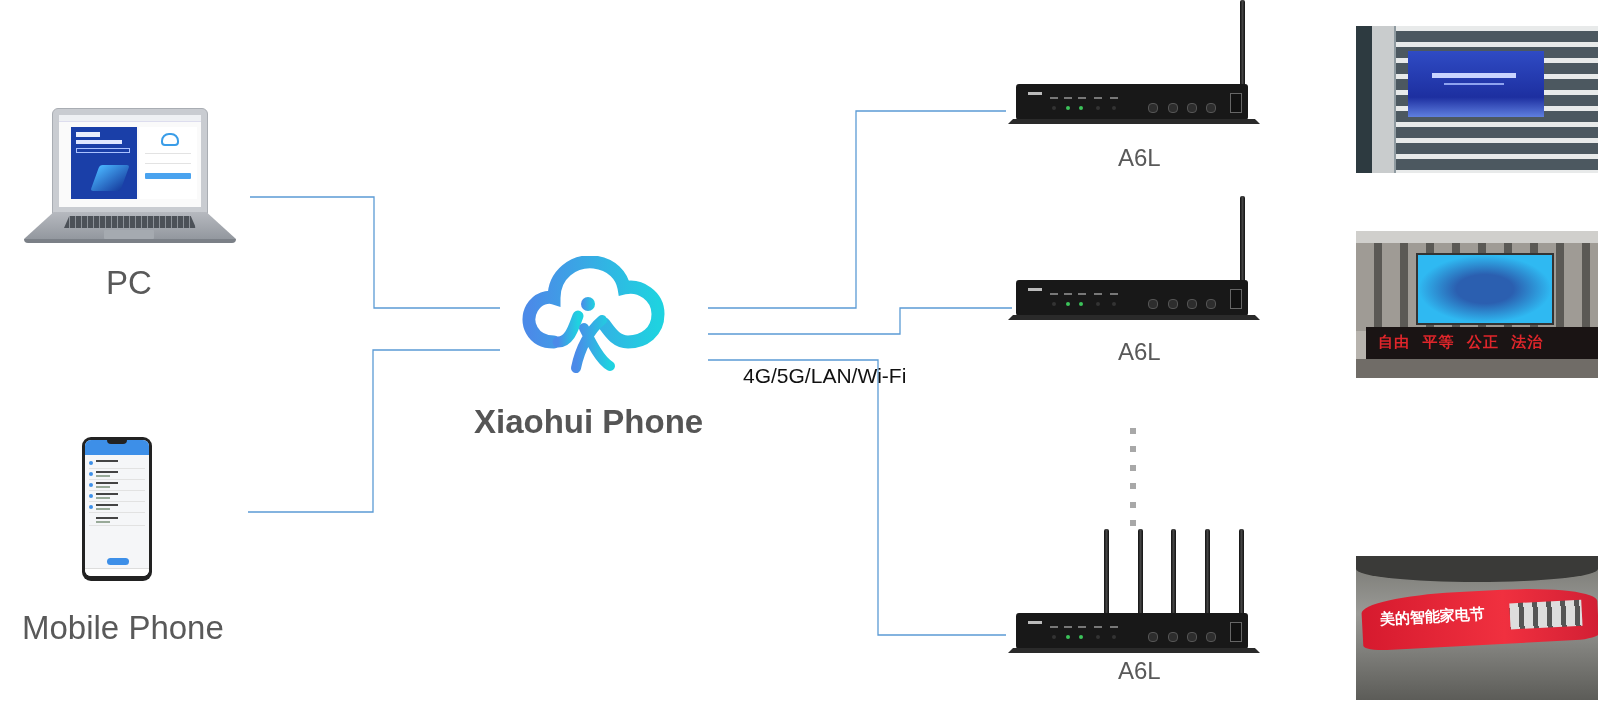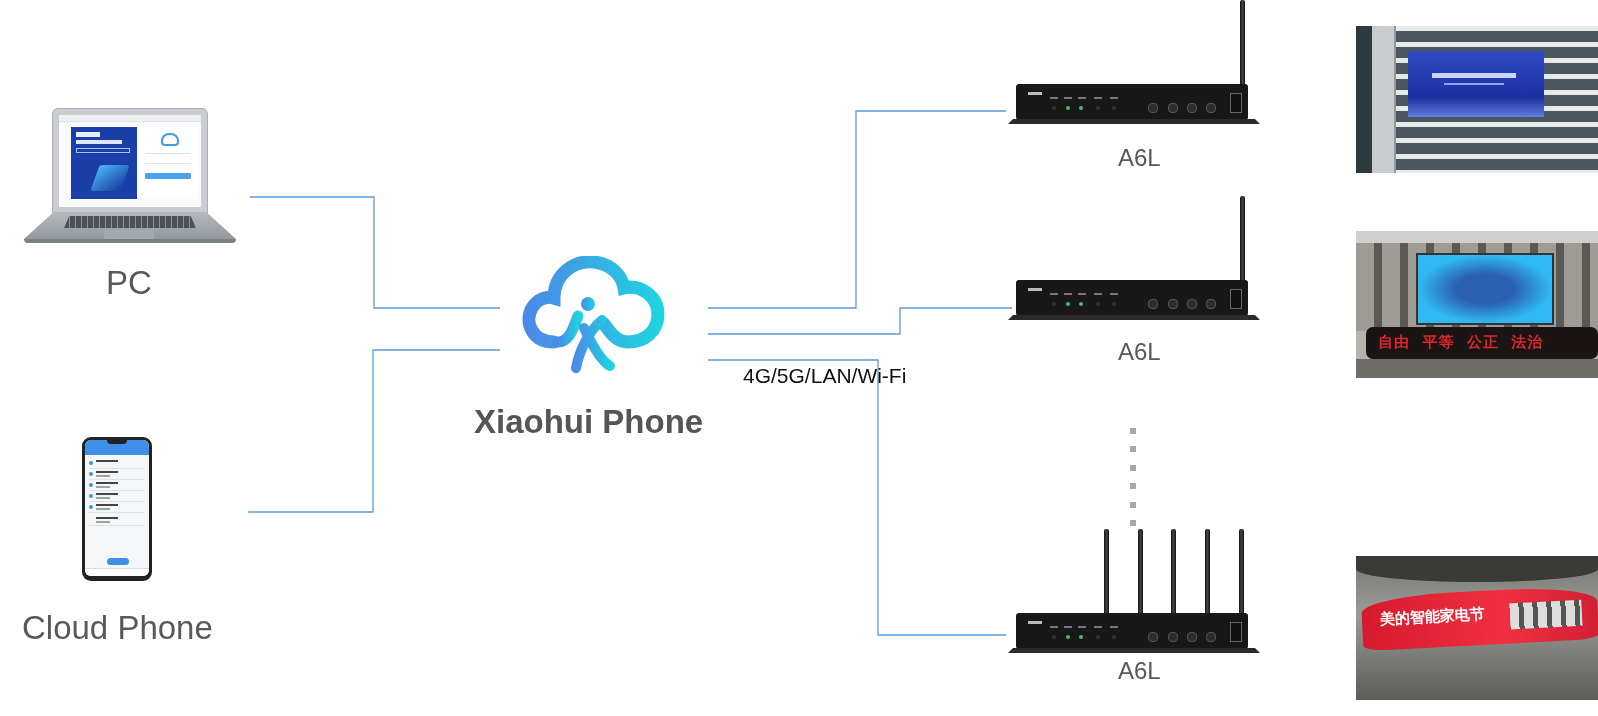--- a/index.html
+++ b/index.html
@@ -128,21 +128,21 @@
         <div class="ln2"></div>
       </div>
     <div class="row" style="top:76px">
         <div class="ln"></div>
         <div class="ln2"></div>
       </div>
     <div class="pbtn"></div>
     <div class="tabs"></div>
   </div>
 </div>
-<div class="label" style="left:22px;top:609px;font-size:33px;">Cloud Phone</div>
+<div class="label" style="left:22px;top:609px;font-size:33px;">Mobile Phone</div>
 
 <svg class="abs cloud" viewBox="0 0 148 120">
   <defs>
     <linearGradient id="cg" x1="0" y1="0" x2="1" y2="0">
       <stop offset="0" stop-color="#4b8ae8"></stop>
       <stop offset="1" stop-color="#1fd2e0"></stop>
     </linearGradient>
   </defs>
   <path d="M36,86 C14,86 6,66 14,52 C20,42 30,40 36,42 C36,18 56,4 76,6 C94,8 104,20 106,32 C122,28 140,40 140,58 C140,76 126,86 110,86 C98,86 92,76 86,68" fill="none" stroke="url(#cg)" stroke-width="13" stroke-linecap="round"></path>
   <path d="M40,86 C52,86 56,70 60,60" fill="none" stroke="url(#cg)" stroke-width="11" stroke-linecap="round"></path>
@@ -243,21 +243,21 @@
   <div class="abs" style="left:52px;top:25px;width:136px;height:66px;background:linear-gradient(180deg,#2f4bc4,#1d2fa0 70%,#5f7fe0);">
     <div class="abs" style="left:24px;top:22px;width:84px;height:5px;background:#c9d4ff;"></div>
     <div class="abs" style="left:36px;top:32px;width:60px;height:2px;background:#8ea3ef;"></div>
   </div>
 </div>
 
 <div class="photo" style="top:231px;height:147px;background:#b7b3ad;">
   <div class="abs" style="left:0;top:0;width:242px;height:100px;background:repeating-linear-gradient(90deg,#9f9b95 0 18px,#5b5955 18px 26px);"></div>
   <div class="abs" style="left:0;top:0;width:242px;height:12px;background:#d0cfcc;"></div>
   <div class="abs" style="left:60px;top:22px;width:134px;height:68px;background:radial-gradient(ellipse at 50% 50%,#2b5fb0 0 30%,#2fb9f2 70%);border:2px solid #333;"></div>
-  <div class="abs" style="left:10px;top:96px;width:232px;height:32px;background:#1a1414;border-radius:7px;">
+  <div class="abs" style="left:10px;top:96px;width:232px;height:32px;background:#1a1414;">
     <div class="abs" style="left:12px;top:6px;font-size:15px;font-weight:bold;color:#e0262b;letter-spacing:1px;white-space:pre;font-family:'DejaVu Sans',sans-serif;">自由  平等  公正  法治</div>
   </div>
   <div class="abs" style="left:0;top:128px;width:242px;height:19px;background:#706c67;"></div>
 </div>
 
 <div class="photo" style="top:556px;height:144px;background:linear-gradient(180deg,#777772,#9a9a96 40%,#5c5c58);">
   <div class="abs" style="left:0;top:0;width:242px;height:26px;background:#3a3a38;border-radius:0 0 50% 50%;"></div>
   <div class="abs" style="left:6px;top:35px;width:236px;height:54px;background:linear-gradient(90deg,#d61a2e,#f0303f 60%,#d21f34);border-radius:40% 40% 10% 10% / 30% 30% 10% 10%;transform:rotate(-3deg);">
     <div class="abs" style="left:18px;top:14px;font-size:15px;font-weight:bold;color:#fff;white-space:nowrap;font-family:'DejaVu Sans',sans-serif;">美的智能家电节</div>
     <div class="abs" style="left:148px;top:14px;width:72px;height:26px;background:repeating-linear-gradient(90deg,#ddd 0 9px,#555 9px 14px);"></div>

